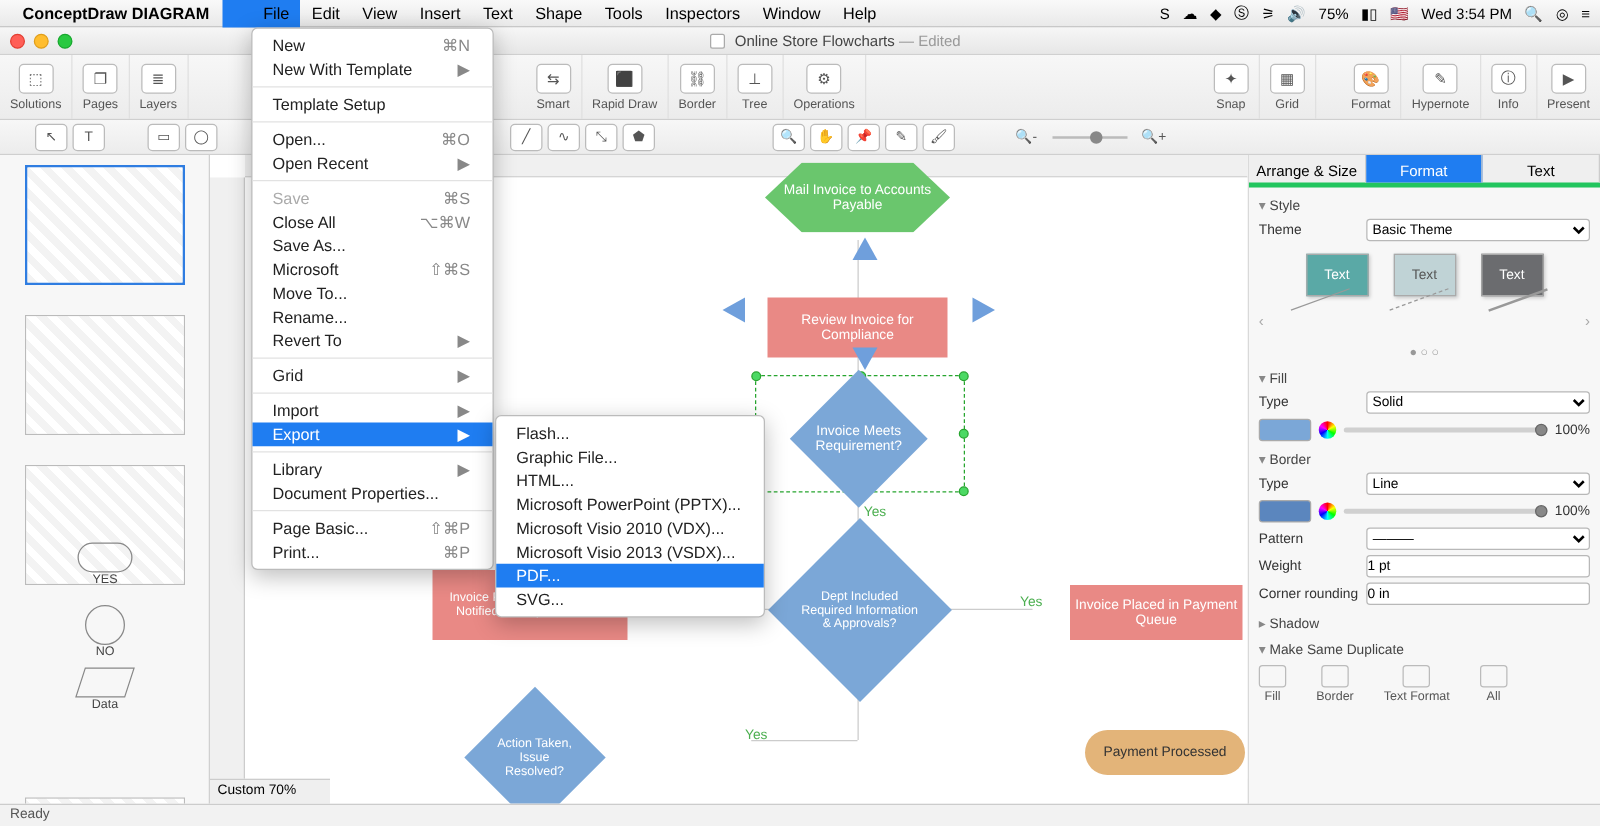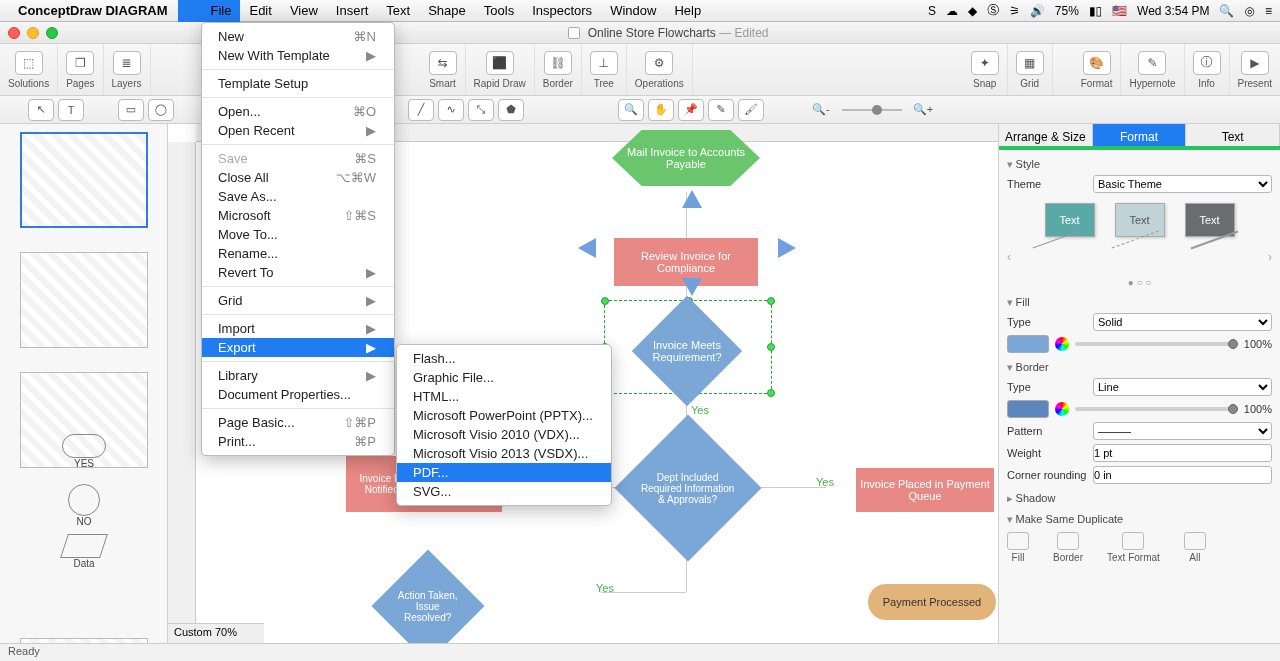--- a/index.html
+++ b/index.html
@@ -505,21 +505,21 @@
     <div class="mi">
       <span>Page Basic...</span>
       <span class="arrow">⇧⌘P</span>
     </div>
     <div class="mi">
       <span>Print...</span>
       <span class="arrow">⌘P</span>
     </div>
   </div>
 
-<div class="menu-pop" id="export-menu" style="left:396px; top:344px; min-width:212px;">
+<div class="menu-pop" id="export-menu" style="left:396px; top:332px; min-width:212px;">
     <div class="mi">Flash...</div>
     <div class="mi">Graphic File...</div>
     <div class="mi">HTML...</div>
     <div class="mi">Microsoft PowerPoint (PPTX)...</div>
     <div class="mi">Microsoft Visio 2010 (VDX)...</div>
     <div class="mi">Microsoft Visio 2013 (VSDX)...</div>
     <div class="mi hl">PDF...</div>
     <div class="mi">SVG...</div>
   </div>
 

